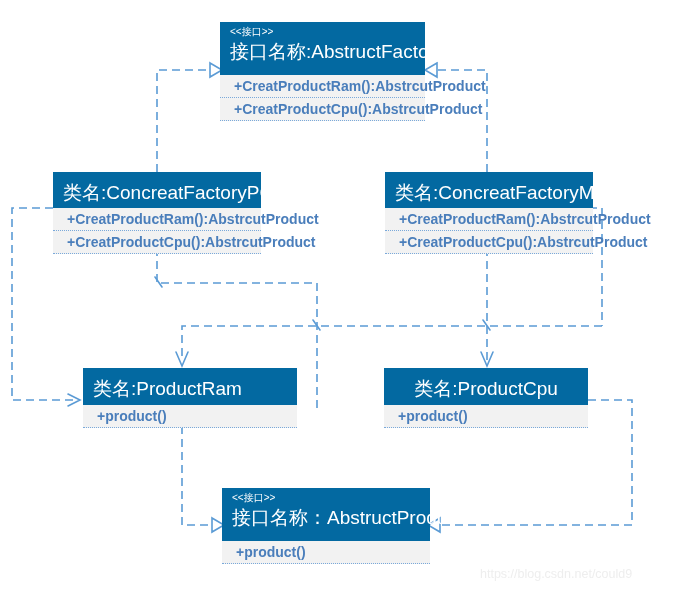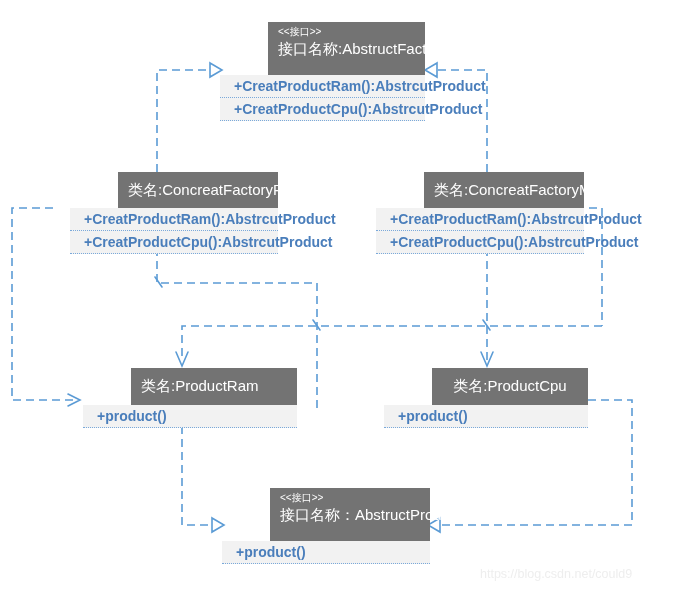--- a/index.html
+++ b/index.html
@@ -26,35 +26,34 @@
     width: 679px;
     height: 594px;
     pointer-events: none;
   }
 
   .uml-box {
     position: absolute;
     box-sizing: border-box;
   }
   .uml-header {
-    background: #737373;
+    background: #0369a1;
     color: #ffffff;
     box-sizing: border-box;
     padding: 4px 10px 5px 10px;
     line-height: 1.25;
-    margin-left: 48px;
   }
   .stereotype {
     font-size: 10px;
     letter-spacing: 0px;
     display: block;
     margin-bottom: 1px;
   }
   .classname {
-    font-size: 15px;
+    font-size: 19px;
     display: block;
     white-space: nowrap;
   }
   .uml-body {
     background: #f2f2f2;
     box-sizing: border-box;
     padding: 0;
   }
   .uml-method {
     color: #4a7ebb;
@@ -65,23 +64,23 @@
     box-sizing: border-box;
     border-bottom: 1px dotted #7aa9da;
   }
   .uml-method:last-child {
     border-bottom: 1px dotted #7aa9da;
   }
 
   
   #box-abstract-factory { left: 220px; top: 22px; width: 205px; }
   #box-abstract-factory .uml-header { height: 53px; }
-  #box-factory-pc { left: 70px; top: 172px; width: 208px; }
+  #box-factory-pc { left: 53px; top: 172px; width: 208px; }
   #box-factory-pc .uml-header { height: 36px; padding-top: 9px; }
-  #box-factory-mac { left: 376px; top: 172px; width: 208px; }
+  #box-factory-mac { left: 385px; top: 172px; width: 208px; }
   #box-factory-mac .uml-header { height: 36px; padding-top: 9px; }
   #box-product-ram { left: 83px; top: 368px; width: 214px; }
   #box-product-ram .uml-header { height: 37px; padding-top: 9px; }
   #box-product-cpu { left: 384px; top: 368px; width: 204px; }
   #box-product-cpu .uml-header { height: 37px; padding-top: 9px; text-align: center; }
   #box-abstract-product { left: 222px; top: 488px; width: 208px; }
   #box-abstract-product .uml-header { height: 53px; }
 
   .watermark {
     position: absolute;

